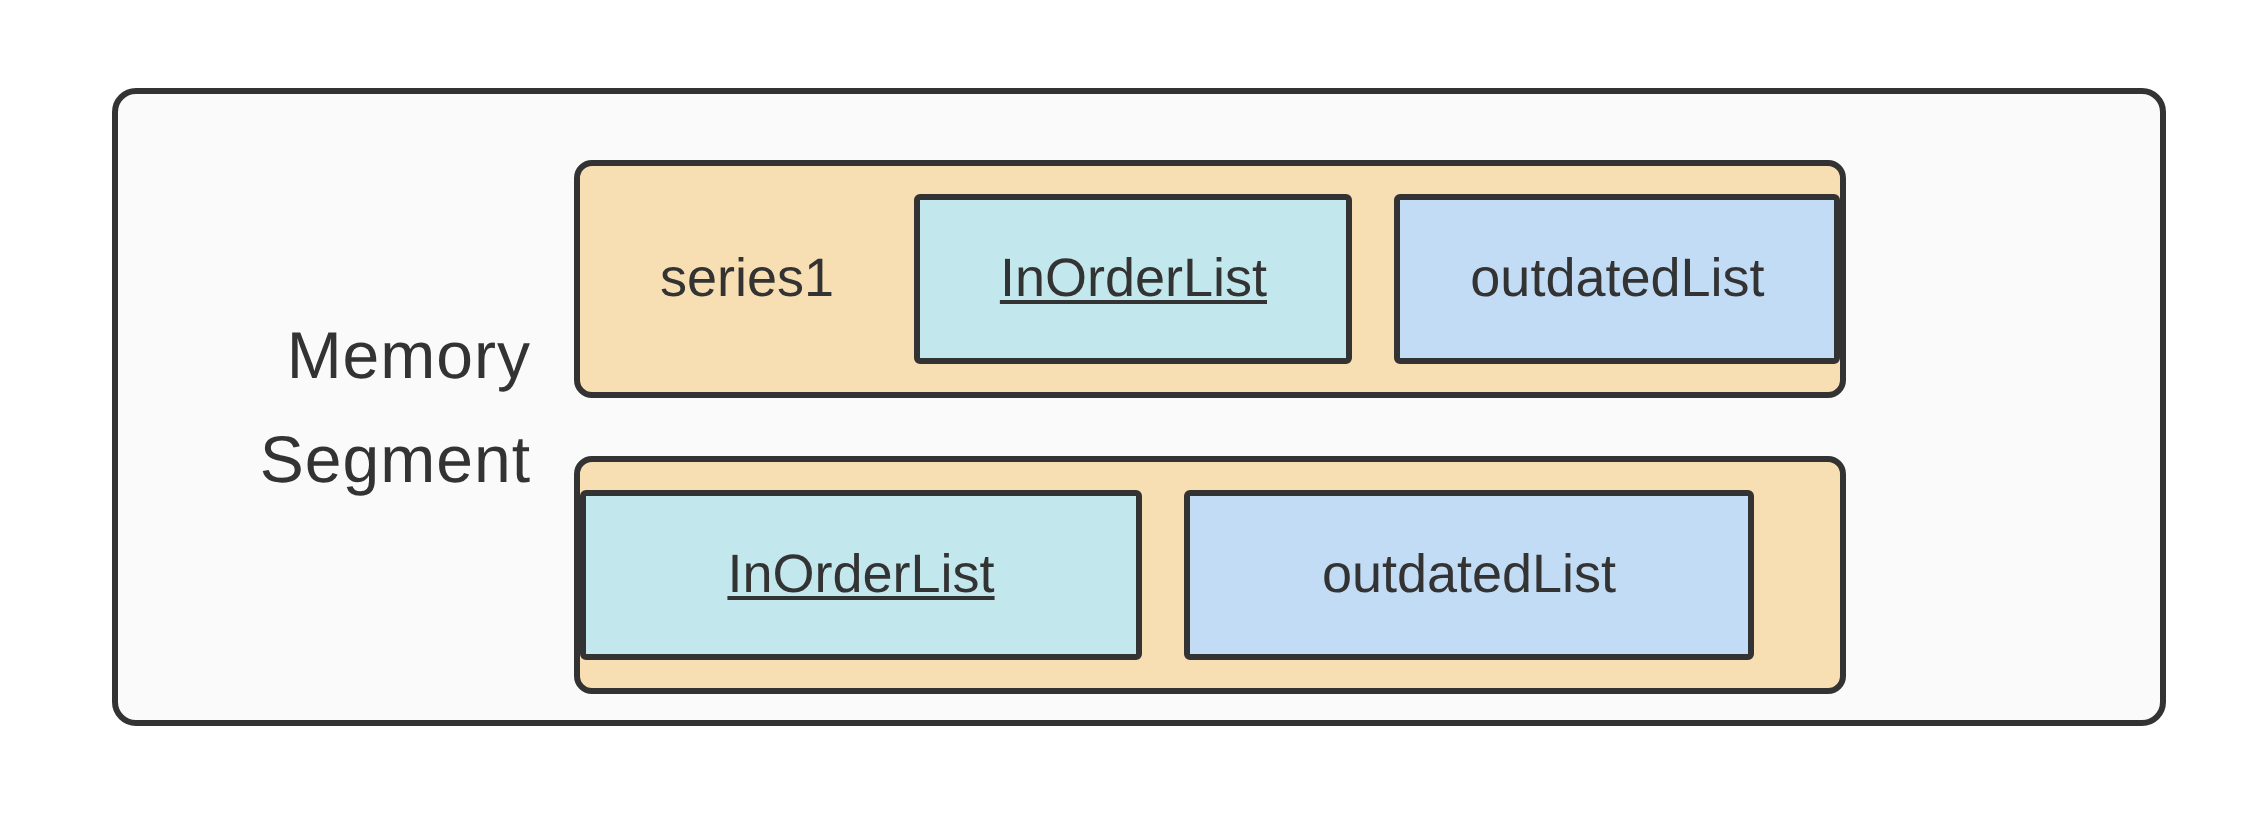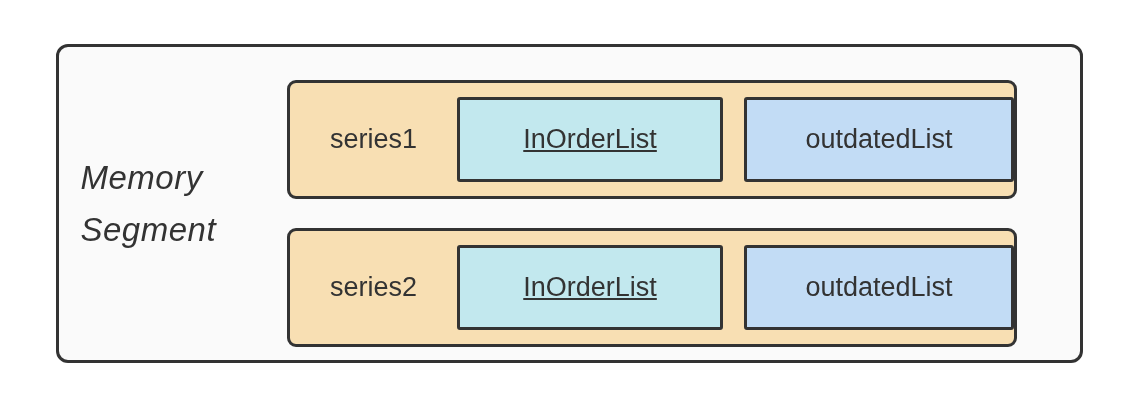--- a/index.html
+++ b/index.html
@@ -31,31 +31,30 @@
     left: 0;
     top: 0;
     width: 228px;
     height: 100%;
     display: flex;
     align-items: center;
     justify-content: center;
   }
   .segment-title {
     width: 185px;
-    text-align: left;
+    text-align: right;
     font-size: 33px;
-    font-style: italic;
     line-height: 1.55;
     color: var(--text-color, #333333);
     letter-spacing: 0.5px;
   }
   .row {
     position: absolute;
     left: 228px;
-    width: 730px;
+    width: 636px;
     height: 119px;
     box-sizing: border-box;
     background: var(--row-fill, #f8dfb3);
     border: 3px solid var(--border-color, #333333);
     border-radius: 9px;
     display: flex;
     align-items: center;
   }
   .row-1 { top: 33px; }
   .row-2 { top: 181px; }
@@ -98,19 +97,18 @@
       <div class="segment-title">Memory Segment</div>
     </div>
 
     <div class="row row-1">
       <div class="row-label">series1</div>
       <div class="box inorder">InOrderList</div>
       <div class="box outdated">outdatedList</div>
     </div>
 
     <div class="row row-2">
-      <div class="row-label">series2</div>
       <div class="box inorder">InOrderList</div>
       <div class="box outdated">outdatedList</div>
     </div>
 
   </div>
 </div>
 
 </body></html>

